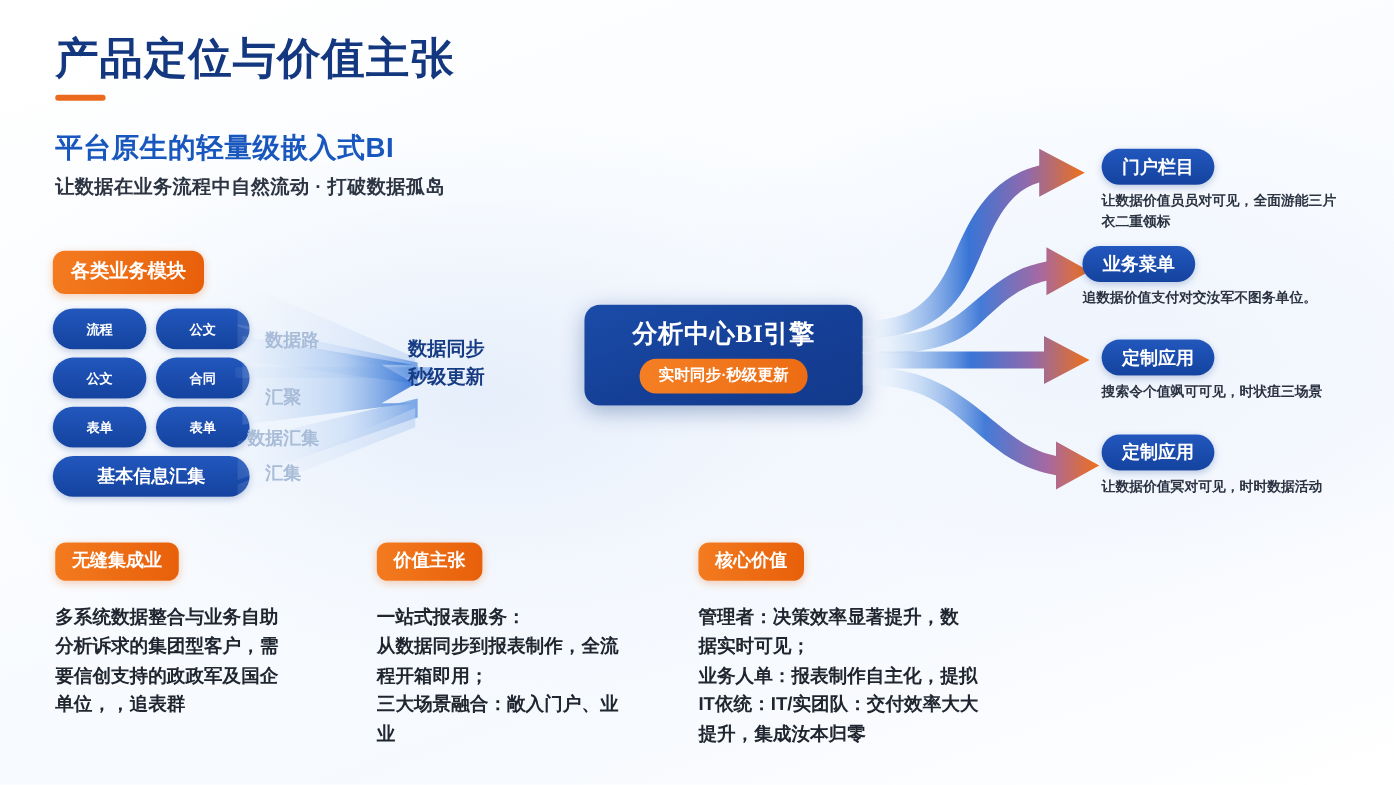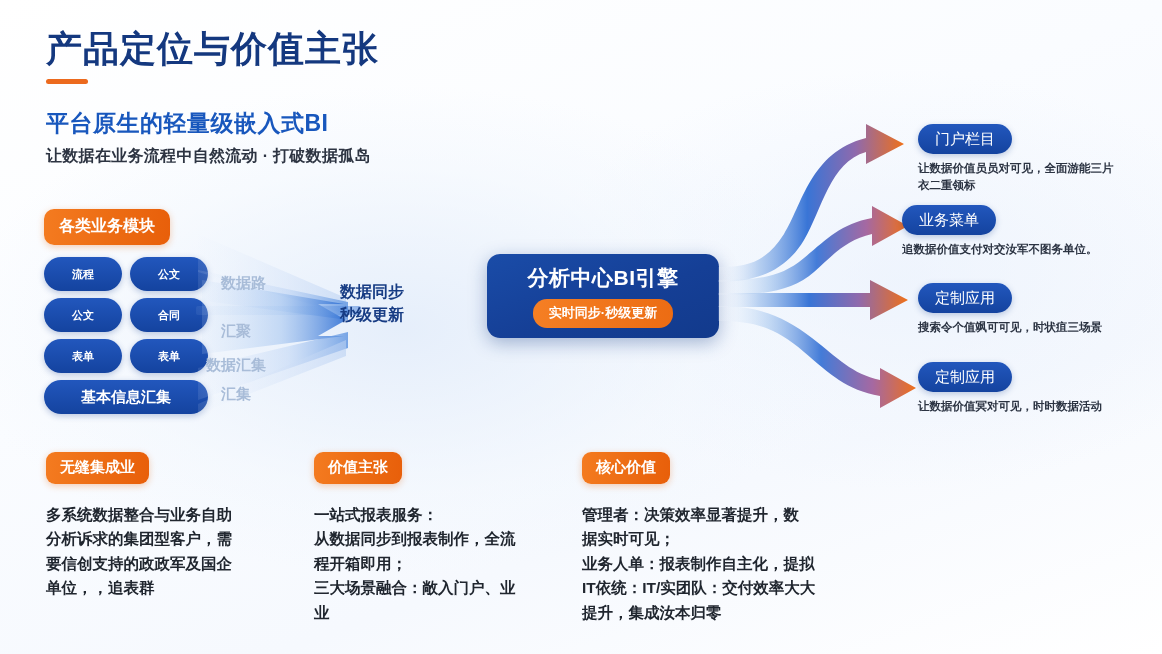--- a/index.html
+++ b/index.html
@@ -99,20 +99,21 @@
   
   #engine {
     position:absolute; left:487px; top:254px;
     width:232px; height:84px;
     background:linear-gradient(160deg,#1a4ca8 0%,#153f96 55%,#123a8c 100%);
     border-radius:13px;
     box-shadow:0 5px 18px rgba(17,56,132,0.35);
     display:flex; flex-direction:column;
     align-items:center; justify-content:center;
     gap:7px;
+    font-family:Liberation Serif, serif;
   }
   #engine-title {
     font-size:21px; font-weight:bold; color:#ffffff;
     letter-spacing:0.5px; white-space:nowrap;
   }
   #engine-badge {
     font-size:13px;
     padding:5px 16px 6px 16px;
     border-radius:14px;
     background:linear-gradient(95deg,#f57f24 0%,#ec6c13 100%);
@@ -121,21 +122,21 @@
 
   
   #fan { position:absolute; left:718px; top:112px; width:210px; height:300px; }
   #fan svg { display:block; }
 
   
   .out-item { position:absolute; }
   .out-pill {
     display:inline-flex; align-items:center; justify-content:center;
     height:30px; padding:0 17px;
-    font-size:15px; font-weight:normal; color:#ffffff;
+    font-size:15px; font-weight:bold; color:#ffffff;
     background:linear-gradient(180deg,#2257bd 0%,#14439f 100%);
     border-radius:16px;
     box-shadow:0 2px 6px rgba(20,60,140,0.26);
     white-space:nowrap;
   }
   .out-desc {
     margin-top:6px;
     font-size:11.5px; font-weight:bold; color:#2b3342;
     line-height:1.52;
     max-width:205px;

